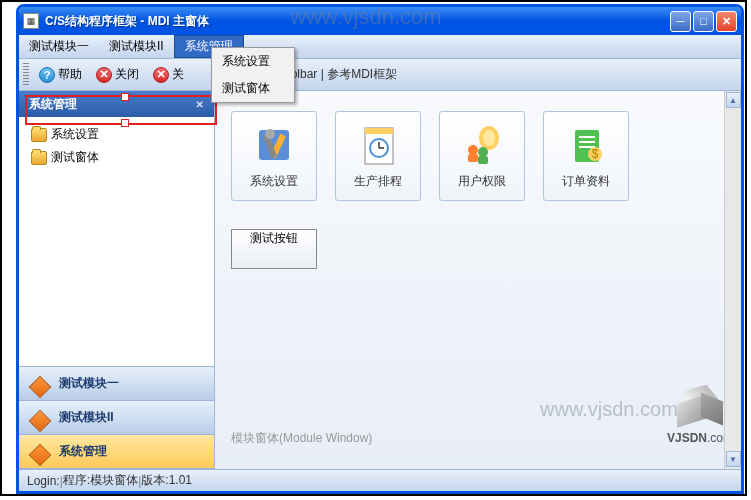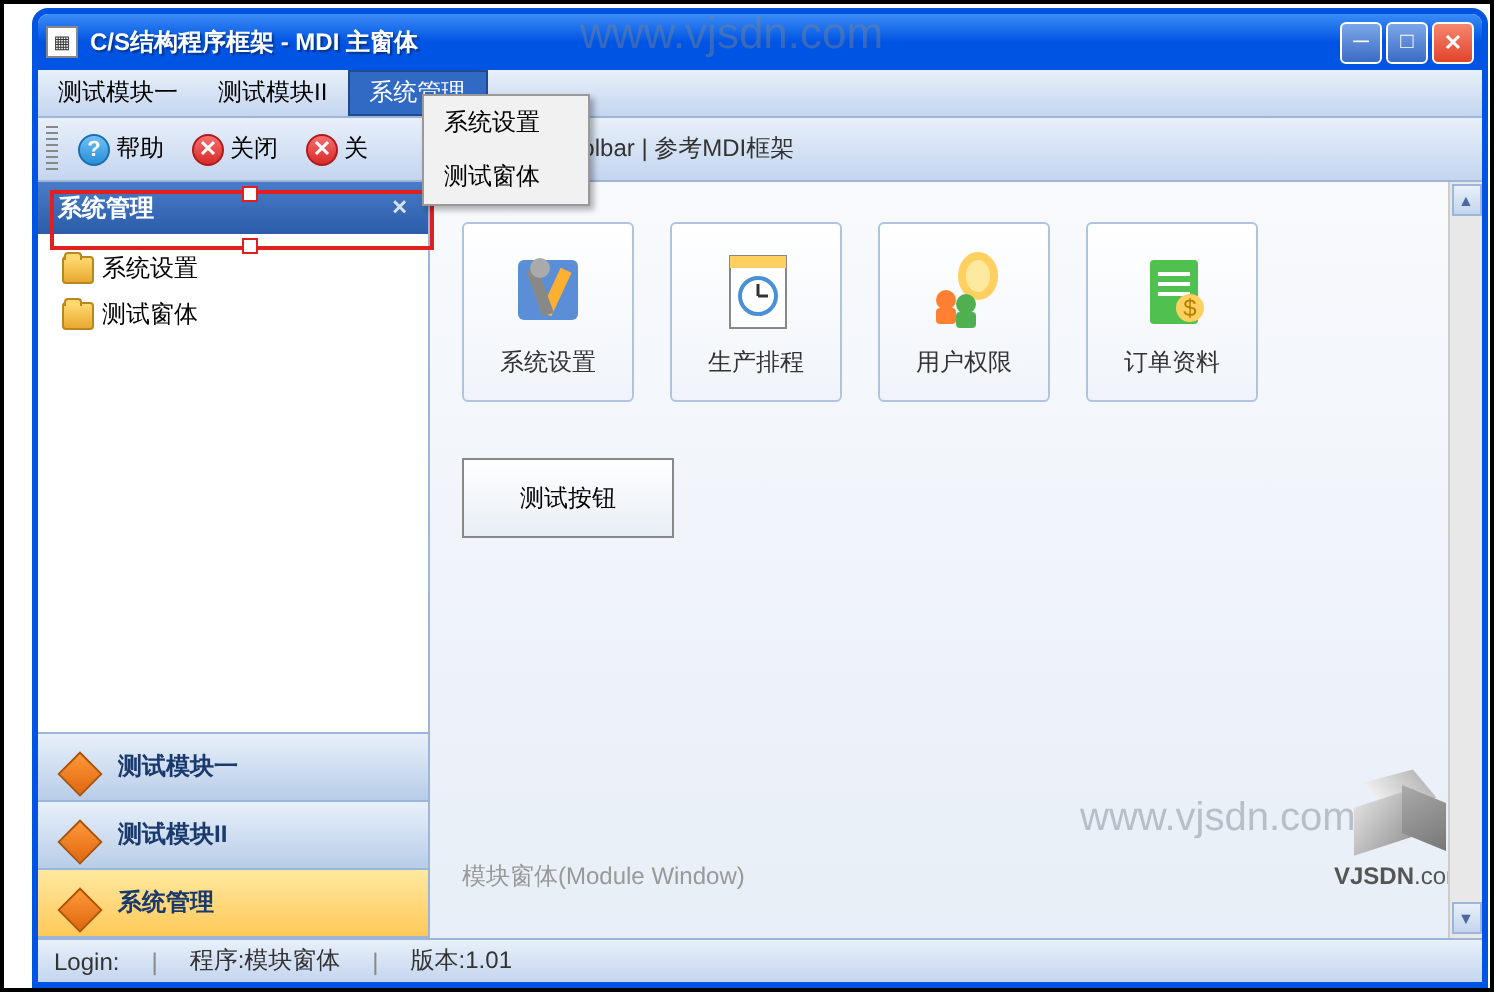--- a/index.html
+++ b/index.html
@@ -36,23 +36,23 @@
 .navbtns{border-top:1px solid #9cb5d8}
 .navbtn{height:34px;display:flex;align-items:center;gap:8px;padding:0 10px;cursor:pointer;border-bottom:1px solid #9cb5d8;background:linear-gradient(to bottom,#e8f0fa,#b8cde8);font-weight:bold;color:#1a3a6e}
 .navbtn.active{background:linear-gradient(to bottom,#ffe8a0,#ffc958)}
 .navicon{width:22px;height:22px;position:relative}
 .navicon .cube{width:16px;height:16px;background:linear-gradient(135deg,#ff9838,#e06810);position:absolute;bottom:0;left:3px;transform:rotate(45deg);border:1px solid #b05000}
 .main{flex:1;background:linear-gradient(to bottom,#f8fafd,#e8eef7);padding:20px 16px;position:relative}
 .cards{display:flex;gap:18px;flex-wrap:wrap}
 .card{width:86px;height:90px;background:linear-gradient(to bottom,#fff,#f0f4fa);border:1px solid #b0c4de;border-radius:3px;display:flex;flex-direction:column;align-items:center;justify-content:center;gap:6px;cursor:pointer}
 .cardicon{width:44px;height:44px;display:flex;align-items:center;justify-content:center}
 .cardlabel{font-size:12px;color:#333}
-.testbtn{margin-top:28px;width:106px;height:40px;background:linear-gradient(to bottom,#fff,#e8eef5);border:1px solid #888;display:flex;align-items:center;justify-content:center;cursor:pointer}
+.testbtn{margin-top:28px;width:86px;height:40px;background:linear-gradient(to bottom,#fff,#e8eef5);border:1px solid #888;display:flex;justify-content:center;cursor:pointer}
 .footer-info{position:absolute;bottom:22px;left:16px;color:#999;font-size:11px;display:flex;gap:80px}
-.statusbar{height:22px;background:linear-gradient(to bottom,#e8f0fa,#c4d5ef);border-top:1px solid #9cb5d8;display:flex;align-items:center;padding:0 8px;gap:16px;color:#333}
+.statusbar{height:22px;background:linear-gradient(to bottom,#e8f0fa,#c4d5ef);border-top:1px solid #9cb5d8;display:flex;align-items:center;padding:0 8px;gap:0;color:#333}
 .statusbar span.sep{color:#888}
 .redbox{position:absolute;border:2px solid #e02020;top:95px;left:25px;width:192px;height:30px;z-index:50;pointer-events:none}
 .redbox::before,.redbox::after{content:'';position:absolute;width:6px;height:6px;background:#fff;border:1px solid #e02020}
 .redbox::before{top:-4px;left:50%}
 .redbox::after{bottom:-4px;left:50%}
 .watermark{position:absolute;color:rgba(120,130,145,0.45);font-size:22px;font-family:Liberation Sans, sans-serif;pointer-events:none}
 .wm1{top:4px;left:290px;z-index:60}
 .wm2{top:398px;left:540px;font-size:20px}
 .logo{position:absolute;bottom:24px;right:8px;display:flex;flex-direction:column;align-items:center}
 .logocube{width:46px;height:40px;position:relative;margin-bottom:2px}

